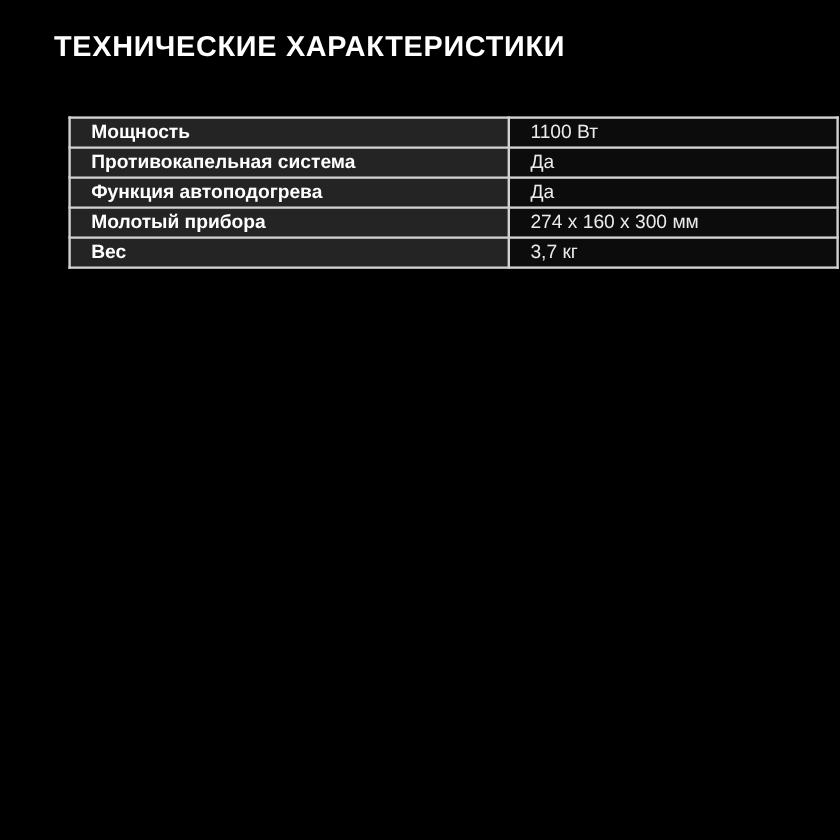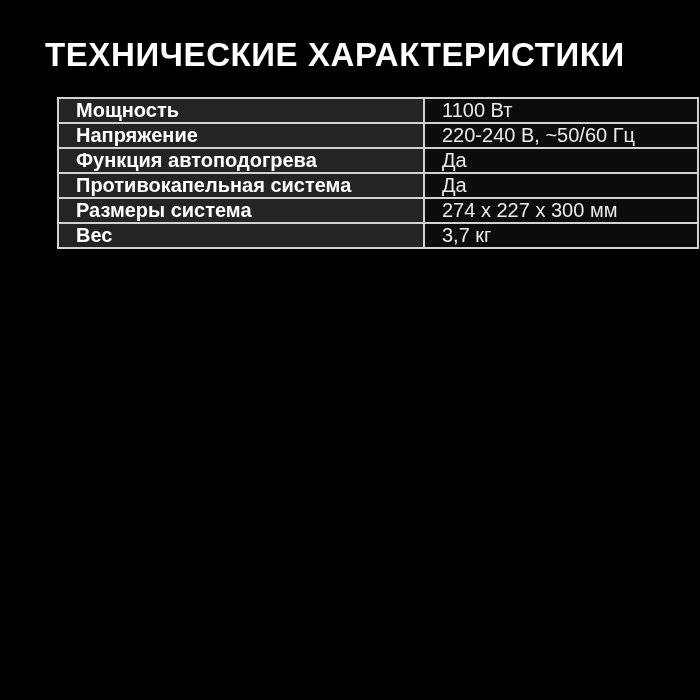--- a/index.html
+++ b/index.html
@@ -11,42 +11,42 @@
     position: relative;
     width: 700px;
     height: 700px;
     background: #000000;
     overflow: hidden;
     font-family: "Liberation Sans", sans-serif;
   }
   .page-title {
     position: absolute;
     left: 45px;
-    top: 36px;
+    top: 26px;
     width: 610px;
-    font-size: 33px;
+    font-size: 24px;
     font-weight: bold;
     letter-spacing: 0.6px;
     color: #ffffff;
     white-space: nowrap;
   }
   table.spec-table {
     position: absolute;
     left: 57px;
     top: 97px;
     width: 590px;
     border-collapse: collapse;
     table-layout: fixed;
   }
   table.spec-table td {
     border: 2px solid #d2d2d2;
     height: 23px;
     line-height: 23px;
     padding: 0 6px 0 17px;
-    font-size: 20px;
+    font-size: 16px;
     white-space: nowrap;
     overflow: hidden;
     vertical-align: middle;
   }
   td.label-cell {
     width: 341px;
     background: #242424;
     color: #ffffff;
     font-weight: bold;
   }
@@ -65,34 +65,30 @@
 
   <div class="page-title">ТЕХНИЧЕСКИЕ ХАРАКТЕРИСТИКИ</div>
 
   <table class="spec-table">
     <tbody>
       <tr>
         <td class="label-cell">Мощность</td>
         <td class="value-cell">1100 Вт</td>
       </tr>
       <tr>
-        <td class="label-cell">Напряжение</td>
-        <td class="value-cell">220-240 В, ~50/60 Гц</td>
+        <td class="label-cell">Противокапельная система</td>
+        <td class="value-cell">Да</td>
       </tr>
       <tr>
         <td class="label-cell">Функция автоподогрева</td>
         <td class="value-cell">Да</td>
       </tr>
       <tr>
-        <td class="label-cell">Противокапельная система</td>
-        <td class="value-cell">Да</td>
-      </tr>
-      <tr>
-        <td class="label-cell">Размеры система</td>
-        <td class="value-cell">274 x 227 x 300 мм</td>
+        <td class="label-cell">Молотый прибора</td>
+        <td class="value-cell">274 x 160 x 300 мм</td>
       </tr>
       <tr>
         <td class="label-cell">Вес</td>
         <td class="value-cell">3,7 кг</td>
       </tr>
     </tbody>
   </table>
 
 </div>
 

